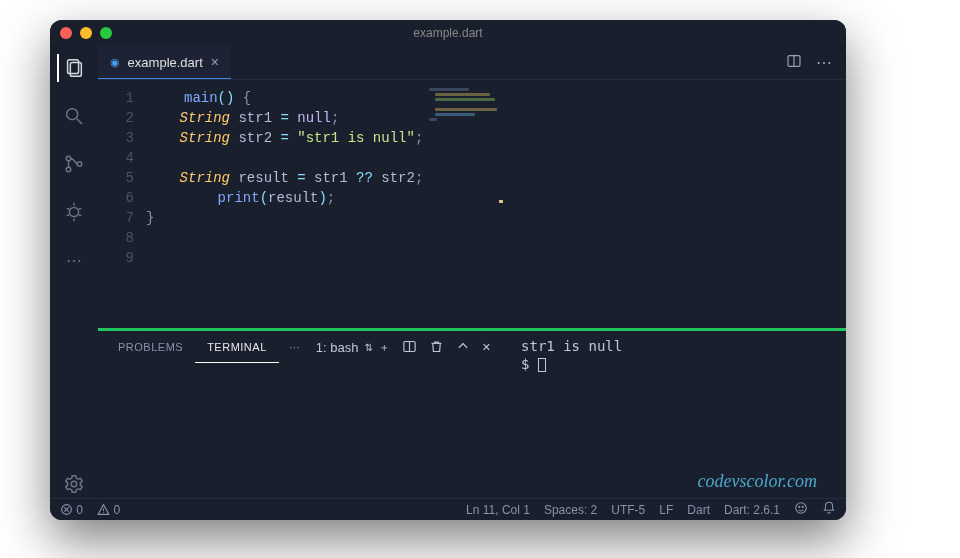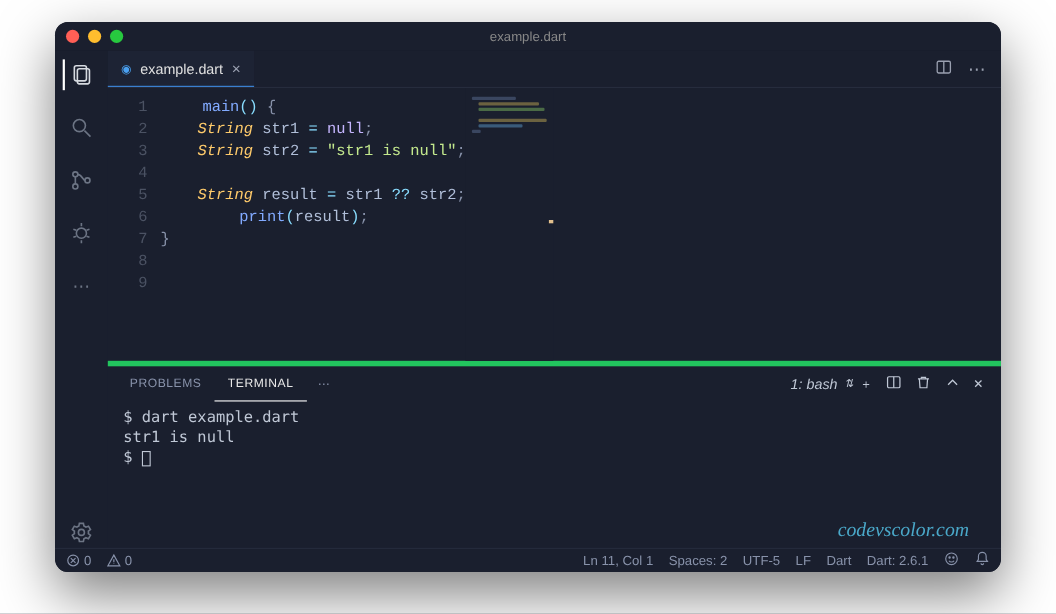--- a/index.html
+++ b/index.html
@@ -5,21 +5,21 @@
   * { box-sizing: border-box; margin: 0; padding: 0; }
   body {
     background: #fff;
     font-family: -apple-system, "Segoe UI", "Helvetica Neue", Arial, sans-serif;
     width: 960px; height: 558px;
     position: relative;
   }
   .window {
     position: absolute;
     left: 50px; top: 20px;
-    width: 860px; height: 500px;
+    width: 796px; height: 500px;
     background: #1a1f2e;
     border-radius: 12px;
     box-shadow: 0 20px 50px rgba(0,0,0,0.5);
     overflow: hidden;
     display: flex;
     flex-direction: column;
     color: #ccc;
     font-size: 13px;
   }
   .titlebar {
@@ -115,23 +115,23 @@
     position:relative;
     padding: 8px 6px;
   }
   .mini-blob {
     margin-bottom:2px;
     height:3px;
     border-radius:1px;
   }
   .panel {
     height: 170px;
-    border-top: 5px solid #22c55e;
-    display:flex;
-    flex-direction:column;
+    border-top: 3px solid #22c55e;
+    display:flex;
+    flex-direction:row;
   }
   .panel-tabs {
     height: 32px;
     display:flex;
     align-items:center;
     padding: 0 8px;
     gap: 0;
     color:#8892aa;
     font-size: 11px;
   }
@@ -146,21 +146,20 @@
   .panel-more { padding:0 10px; cursor:pointer;}
   .panel-spacer { flex:1; }
   .term-picker {
     display:flex;
     align-items:center;
     gap: 6px;
     color:#c0c8d6;
     padding: 2px 6px;
     cursor:pointer;
     font-size: 13px;
-    font-style: italic;
   }
   .panel-actions { display:flex; gap: 12px; align-items:center; color:#c0c8d6; padding-right:8px;}
   .panel-actions span { cursor:pointer; }
   .terminal {
     flex:1;
     font-family: Menlo, Consolas, monospace;
     font-size: 14px;
     line-height: 18px;
     color:#c0c8d6;
     padding: 6px 14px;
@@ -333,21 +332,21 @@
                 </svg>
             </span>
             <span>
               <svg width="14" height="14" viewBox="0 0 24 24" fill="none" stroke="currentColor" stroke-width="2">
                   <polyline points="5 15 12 8 19 15"></polyline>
                 </svg>
             </span>
             <span>✕</span>
           </div>
         </div>
-        <div class="terminal"><div>$ dart example.dart</div><div>str1 is null</div><div><span>$ </span><span class="cursor-rect"></span></div></div>
+        <div class="terminal"><div>str1 is null</div><div><span>$ </span><span class="cursor-rect"></span></div></div>
         <div class="water">codevscolor.com</div>
       </div>
 
     </div>
   </div>
 
   <div class="statusbar">
     <span>
       <svg style="vertical-align:-2px" width="13" height="13" viewBox="0 0 24 24" fill="none" stroke="currentColor" stroke-width="2">
           <circle cx="12" cy="12" r="9"></circle>

